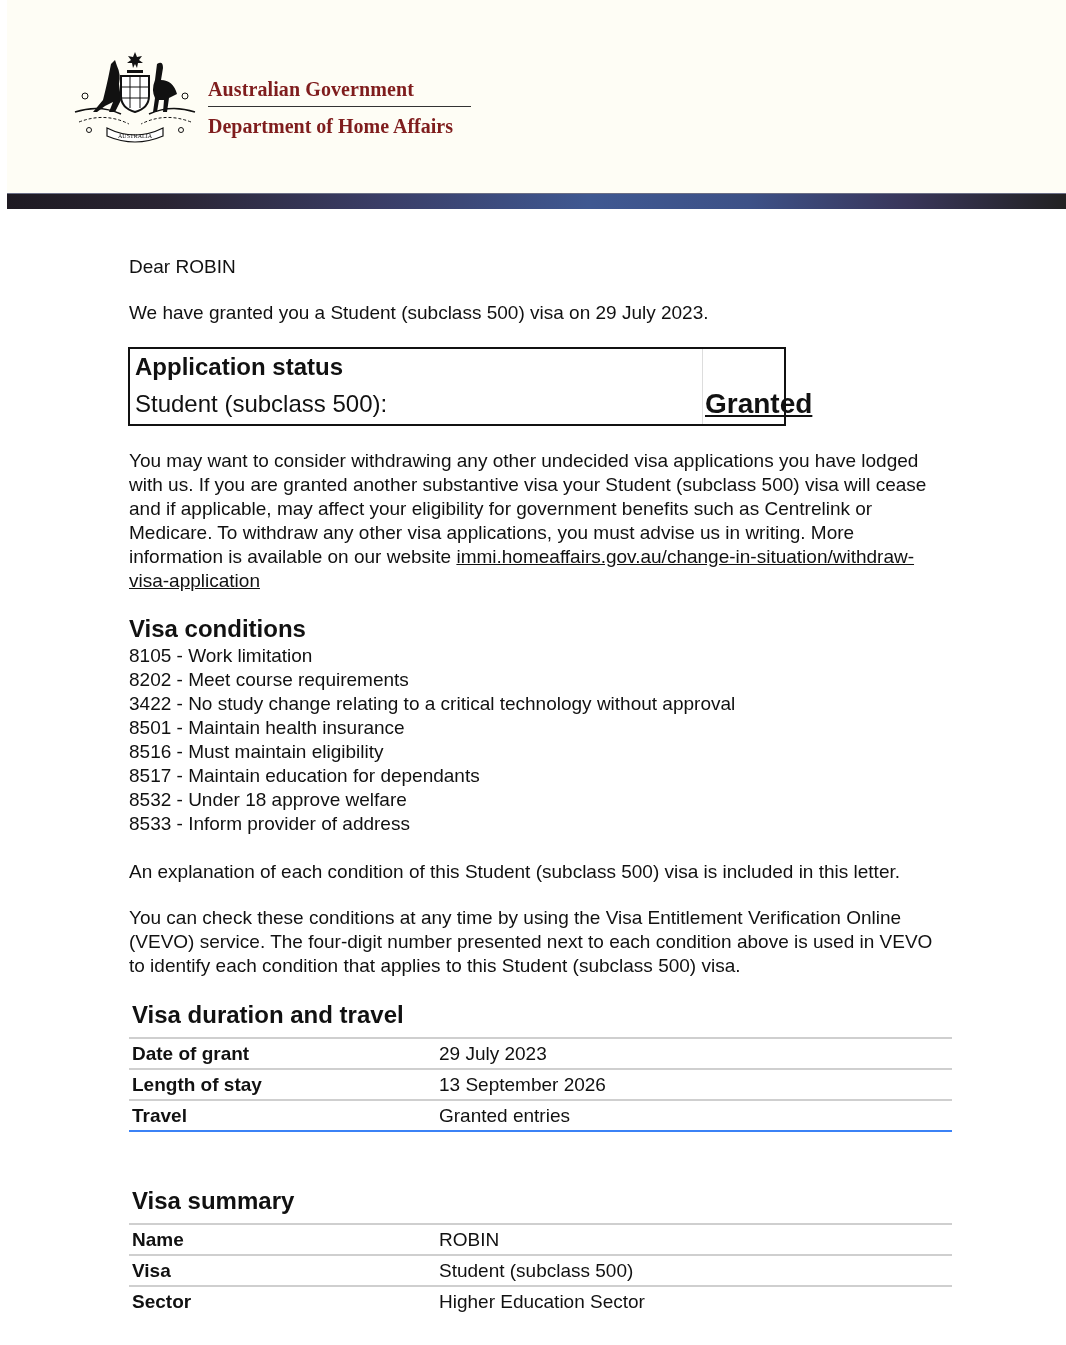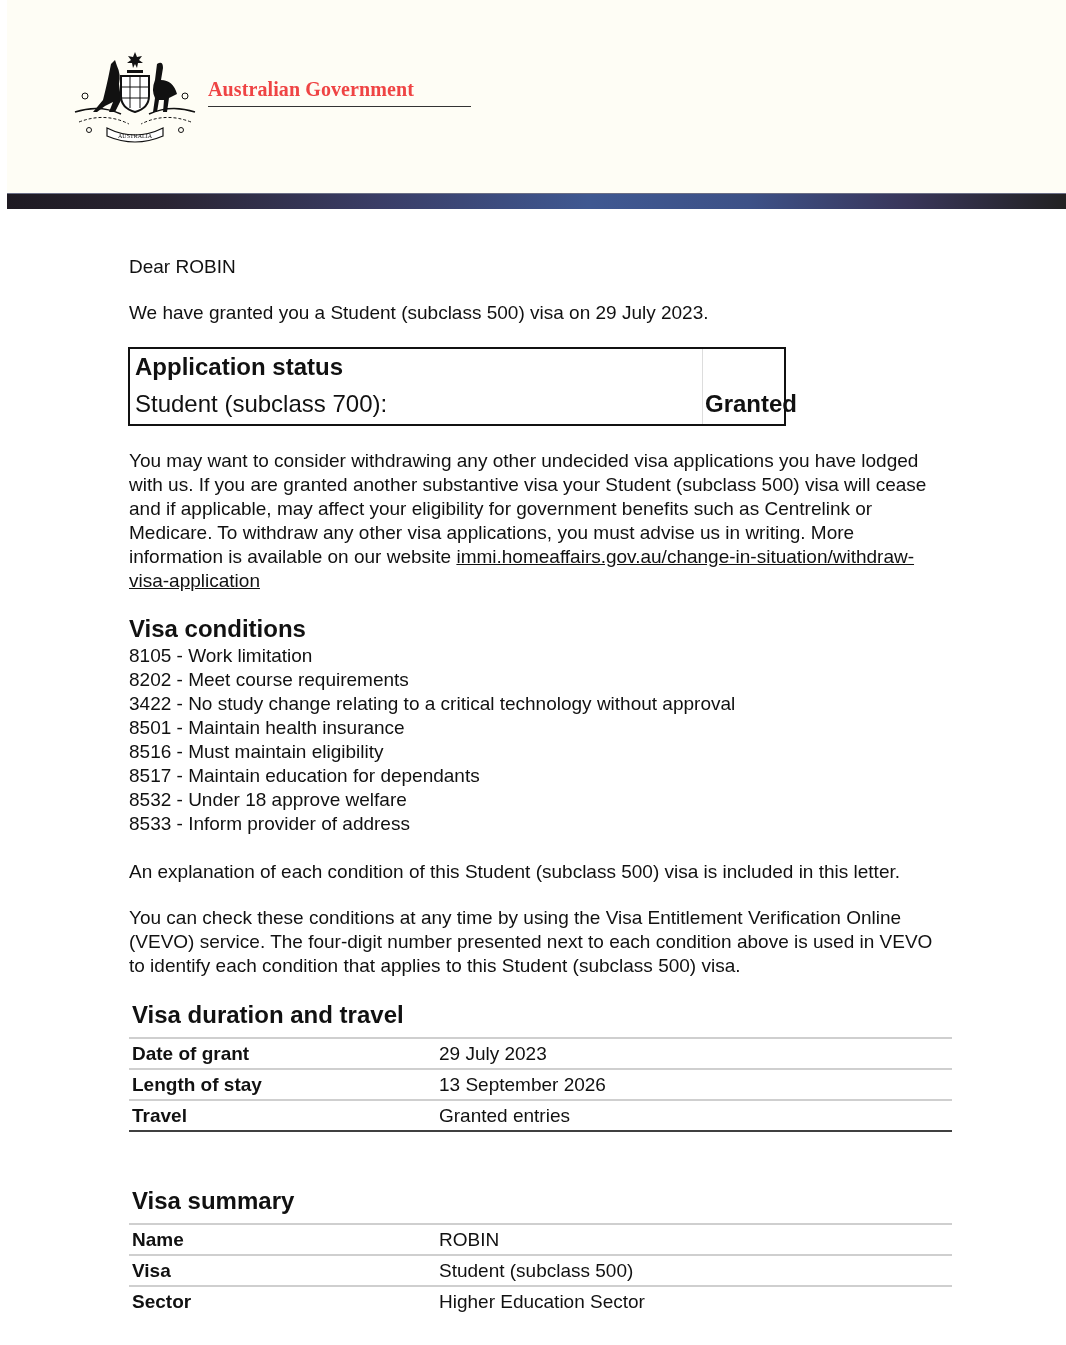--- a/index.html
+++ b/index.html
@@ -7,53 +7,53 @@
     width: 1066px; height: 1345px; background: #ffffff; overflow: hidden;
     font-family: "Liberation Sans", "DejaVu Sans", sans-serif; color: #111;
     position: relative;
   }
   .header {
     position: absolute; left: 7px; top: 0; width: 1059px; height: 193px;
     background: #fefdf5;
   }
   .crest { position: absolute; left: 62px; top: 50px; width: 132px; height: 96px; }
   .brand { position: absolute; left: 201px; top: 76px; width: 264px;
-           font-family: "Liberation Serif", "DejaVu Serif", serif; font-weight: bold; color: #ef4444; }
+           font-family: "Liberation Serif", "DejaVu Serif", serif; font-weight: bold; color: #7f1d1d; }
   .brand .line1 { font-size: 20px; line-height: 26px; letter-spacing: 0.1px; }
   .brand .rule { height: 0; border-top: 1.5px solid #333; margin: 4px 0 6px 0; width: 263px; }
   .brand .line2 { font-size: 20px; line-height: 26px; }
   .band {
     position: absolute; left: 7px; top: 193px; width: 1059px; height: 16px;
     background: linear-gradient(to right, #1e1a22 0%, #2a2533 15%, #3a3d66 35%, #3f5891 55%, #3d5187 70%, #39365a 85%, #222 100%);
     border-top: 1px solid #6b6f86; box-sizing: border-box;
   }
   .content { position: absolute; left: 129px; top: 255px; width: 823px; font-size: 19px; line-height: 24px; }
   p { margin: 0; }
   .greeting { position: absolute; top: 0; }
   .intro { position: absolute; top: 46px; }
   .status-box {
     position: absolute; top: 92px; left: -1px; width: 658px; height: 79px;
     border: 2.5px solid #111; box-sizing: border-box;
   }
   .status-box .divider { position: absolute; left: 572px; top: 0; bottom: 0; border-left: 1px solid #ddd; }
   .status-box .title { position: absolute; left: 5px; top: 3px; font-size: 24px; font-weight: bold; line-height: 30px; }
   .status-box .label { position: absolute; left: 5px; top: 40px; font-size: 24px; line-height: 30px; }
-  .status-box .value { position: absolute; left: 575px; top: 40px; font-size: 24px; font-weight: bold; line-height: 30px; }
+  .status-box .value { position: absolute; left: 575px; top: 40px; font-size: 28px; font-weight: bold; line-height: 30px; text-decoration: underline; }
   .withdraw { position: absolute; top: 194px; width: 820px; }
   .withdraw a { color: #111; text-decoration: underline; }
   .cond-title { position: absolute; top: 359px; font-size: 24px; font-weight: bold; line-height: 30px; }
   .cond-list { position: absolute; top: 389px; margin: 0; padding: 0; list-style: none; }
   .cond-list li { line-height: 24px; height: 24px; }
   .explain { position: absolute; top: 605px; }
   .vevo { position: absolute; top: 651px; width: 823px; }
   .section-title { position: absolute; left: 3px; font-size: 24px; font-weight: bold; line-height: 30px; }
   .kv-table { position: absolute; left: 0; width: 823px; border-collapse: collapse; }
   .kv-table tr { height: 31px; }
   .kv-table td { border-top: 2px solid #cfcfcf; padding: 0 0 0 3px; vertical-align: middle; font-size: 19px; line-height: 28px; margin-top: 13px; }
-  .kv-table tr:last-child td { border-bottom: 2px solid #404040; }
+  .kv-table tr:last-child td { border-bottom: 2px solid #3b82f6; }
   .kv-table td.k { font-weight: bold; width: 304px; }
   .kv-table.summary tr:last-child td { border-bottom: none; }
 </style>
 </head>
 <body>
 
 <div class="header">
   <svg class="crest" viewBox="0 0 132 96">
 
     <polygon points="66,2 68,7 73,6 70,10 74,13 69,13 68,18 66,14 64,18 63,13 58,13 62,10 59,6 64,7" fill="#111"></polygon>
@@ -75,32 +75,33 @@
     <circle cx="116" cy="46" r="3" fill="none" stroke="#111"></circle>
     <circle cx="20" cy="80" r="2.5" fill="none" stroke="#111"></circle>
     <circle cx="112" cy="80" r="2.5" fill="none" stroke="#111"></circle>
 
     <path d="M38,78 Q66,92 94,78 L94,86 Q66,98 38,86 Z" fill="#fff" stroke="#111" stroke-width="1.2"></path>
     <text x="66" y="88" font-size="6" text-anchor="middle" font-family="Liberation Serif, serif" fill="#111">AUSTRALIA</text>
   </svg>
   <div class="brand">
     <div class="line1">Australian Government</div>
     <div class="rule"></div>
+    <div class="line2">Department of Home Affairs</div>
   </div>
 </div>
 <div class="band"></div>
 
 <div class="content">
   <p class="greeting">Dear ROBIN</p>
   <p class="intro">We have granted you a Student (subclass 500) visa on 29 July 2023.</p>
 
   <div class="status-box">
     <div class="divider"></div>
     <div class="title">Application status</div>
-    <div class="label">Student (subclass 700):</div>
+    <div class="label">Student (subclass 500):</div>
     <div class="value">Granted</div>
   </div>
 
   <p class="withdraw"><span>You may want to consider withdrawing any other undecided visa applications you have lodged with us. If you are granted another substantive visa your Student (subclass 500) visa will cease and if applicable, may affect your eligibility for government benefits such as Centrelink or Medicare. To withdraw any other visa applications, you must advise us in writing. More information is available on our website </span><a>immi.homeaffairs.gov.au/change-in-situation/withdraw-visa-application</a></p>
 
   <div class="cond-title">Visa conditions</div>
   <ul class="cond-list">
     <li>8105 - Work limitation</li>
     <li>8202 - Meet course requirements</li>
     <li>3422 - No study change relating to a critical technology without approval</li>

